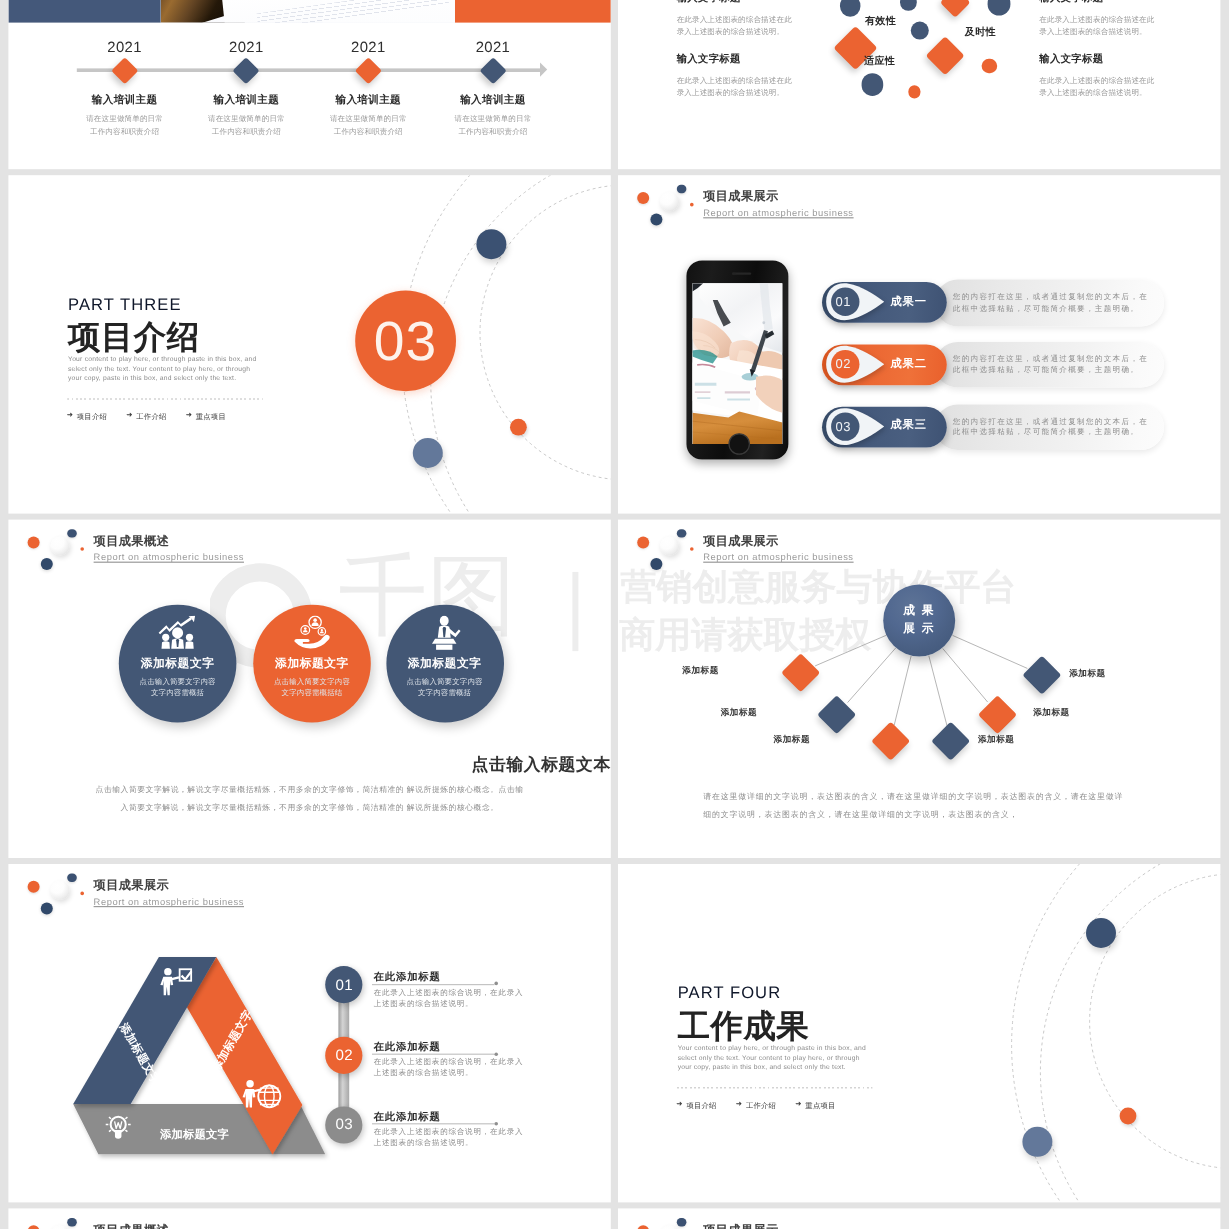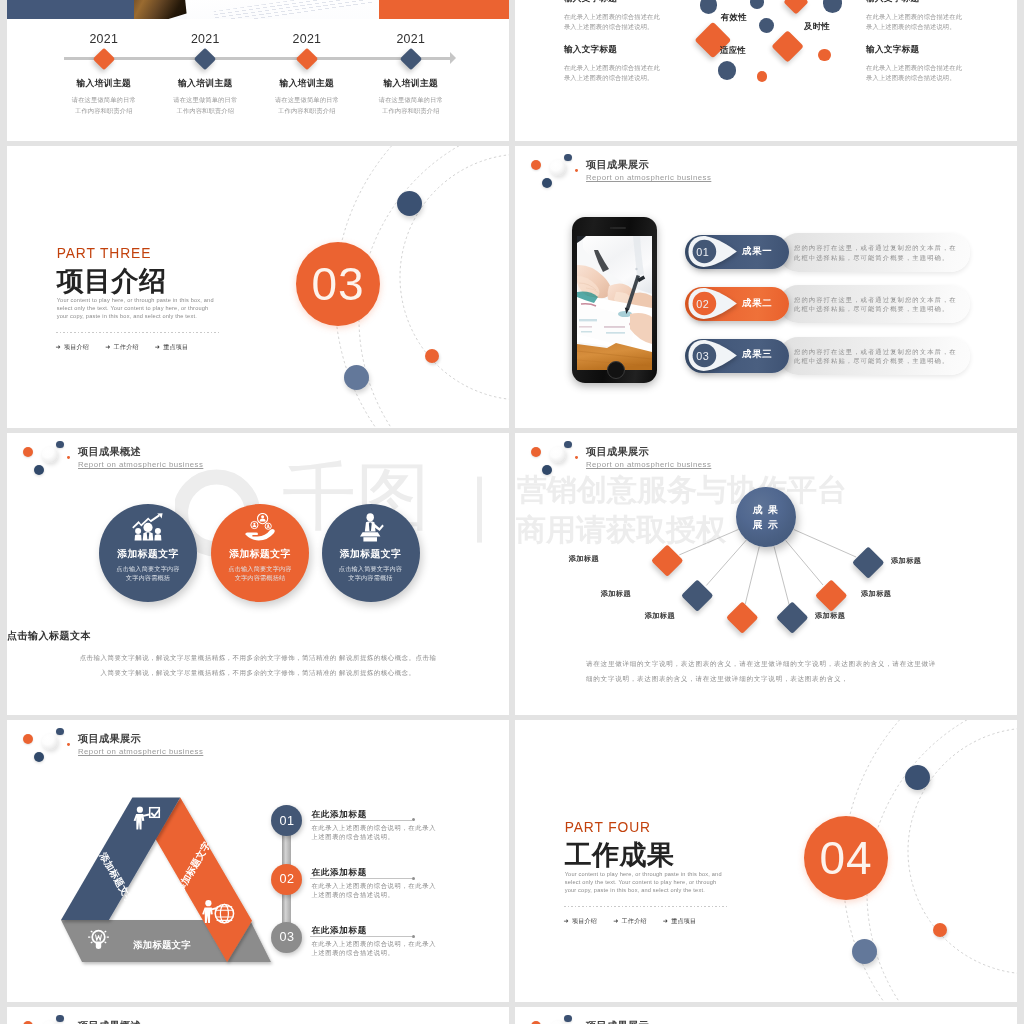--- a/index.html
+++ b/index.html
@@ -18,21 +18,21 @@
   .s9{left:7px;top:1007px}
   .s10{left:515px;top:1007px}
 
   
   .hdr{position:absolute;left:0;top:0;}
   .hdr .d{position:absolute;border-radius:50%;}
   .hdr .tt{position:absolute;left:71px;top:14.4px;font-size:10.2px;font-weight:700;color:#404040;letter-spacing:.3px;white-space:nowrap;line-height:1;}
   .hdr .st{position:absolute;left:71px;top:28.2px;font-size:7.8px;color:#9a9a9a;letter-spacing:.45px;white-space:nowrap;line-height:1;text-decoration:underline;}
 
   
-  .pc-label{position:absolute;font-size:13.8px;letter-spacing:.9px;color:#c2410c;font-weight:400;white-space:nowrap;}
+  .pc-label{position:absolute;font-size:13.8px;letter-spacing:.9px;color:#0f172a;font-weight:400;white-space:nowrap;}
   .pc-title{position:absolute;font-size:27px;font-weight:700;color:#232323;letter-spacing:.4px;white-space:nowrap;}
   .pc-body{position:absolute;font-size:5.6px;line-height:8px;color:#8a8a8a;letter-spacing:.2px;width:160px;}
   .pc-rule{position:absolute;height:1px;background:repeating-linear-gradient(90deg,#c9c9c9 0 1.6px,transparent 1.6px 3.6px);}
   .pc-links{position:absolute;display:flex;gap:16px;font-size:6.1px;color:#3b3b3b;white-space:nowrap;letter-spacing:.2px;}
   .pc-links span{display:flex;align-items:center;gap:3px;}
   .pc-links b{font-weight:400;font-size:6.2px;line-height:1;transform:translateY(-.2px);}
   .pc-num{position:absolute;border-radius:50%;background:#eb6331;display:flex;align-items:center;justify-content:center;
           color:#fdf3ec;font-size:46px;font-weight:400;letter-spacing:1px;box-shadow:0 2px 7px rgba(235,99,49,.26);}
 
   .ball{position:absolute;border-radius:50%;}
@@ -86,21 +86,21 @@
   
   .circ-row{position:absolute;left:0;top:0;width:502px;height:282px;}
   .cc{position:absolute;width:98px;height:98px;border-radius:50%;top:71px;
       box-shadow:2px 4px 9px rgba(0,0,0,.2);}
   .cc.c1{left:92px;background:#435775;}
   .cc.c2{left:204px;background:#eb6331;}
   .cc.c3{left:314.5px;background:#435775;}
   .cc .ic{position:absolute;left:50%;top:9px;transform:translateX(-50%);line-height:0;}
   .cc .tl{position:absolute;left:0;right:0;top:44.6px;text-align:center;font-size:9.8px;font-weight:700;color:#fff;letter-spacing:.45px;line-height:1;}
   .cc .sl{position:absolute;left:0;right:0;top:60px;text-align:center;font-size:6.2px;line-height:9.4px;color:#dfe4ea;letter-spacing:.15px;}
-  .cf-title{position:absolute;left:0;right:0;top:196px;text-align:left;font-size:10px;font-weight:700;color:#333;letter-spacing:.5px;}
+  .cf-title{position:absolute;left:0;right:0;top:196px;text-align:right;font-size:14px;font-weight:700;color:#333;letter-spacing:.5px;}
   .cf-l1{position:absolute;left:0;right:0;top:221px;text-align:center;font-size:6.5px;color:#8d8d8d;letter-spacing:.45px;}
   .cf-l2{position:absolute;left:0;right:0;top:236px;text-align:center;font-size:6.5px;color:#8d8d8d;letter-spacing:.45px;}
 
   
   .nw-lines{position:absolute;left:0;top:0;}
   .nw-hub{position:absolute;left:221px;top:54px;width:60px;height:60px;border-radius:50%;
      background:radial-gradient(circle at 40% 30%,#5d7396 0%,#516890 38%,#4a6084 62%,#3f5576 100%);
      box-shadow:2px 4px 9px rgba(0,0,0,.26);display:flex;flex-direction:column;
      align-items:center;justify-content:center;color:#fff;font-size:9.8px;font-weight:700;letter-spacing:1.4px;line-height:15px;}
   .nw-node{position:absolute;width:22.5px;height:22.5px;border-radius:2.6px;transform:rotate(45deg);
@@ -583,21 +583,20 @@
   <svg class="orbit" width="502" height="282">
         <g fill="none" stroke="#c6c6c6" stroke-width="0.8" stroke-dasharray="2.4 2.6">
     <circle cx="558" cy="151" r="230"></circle>
           <circle cx="552" cy="173" r="200"></circle>
           <circle cx="516" cy="131" r="123"></circle>
   </g>
       </svg>
   <div class="ball b-navy1"></div>
   <div class="ball b-slate1"></div>
   <div class="ball b-orange1"></div>
-  <div class="pc-num n3">04</div>
   <div class="pc-label l3">PART FOUR</div>
   <div class="pc-title t3">工作成果</div>
   <div class="pc-body bd3">Your content to play here, or through paste in this box, and select only the text. Your content to play here, or through your copy, paste in this box, and select only the text.</div>
   <div class="pc-rule ru3"></div>
   <div class="pc-links lk3">
         <span><b>➜</b>项目介绍</span>
         <span><b>➜</b>工作介绍</span>
         <span><b>➜</b>重点项目</span>
       </div>
 </div>

